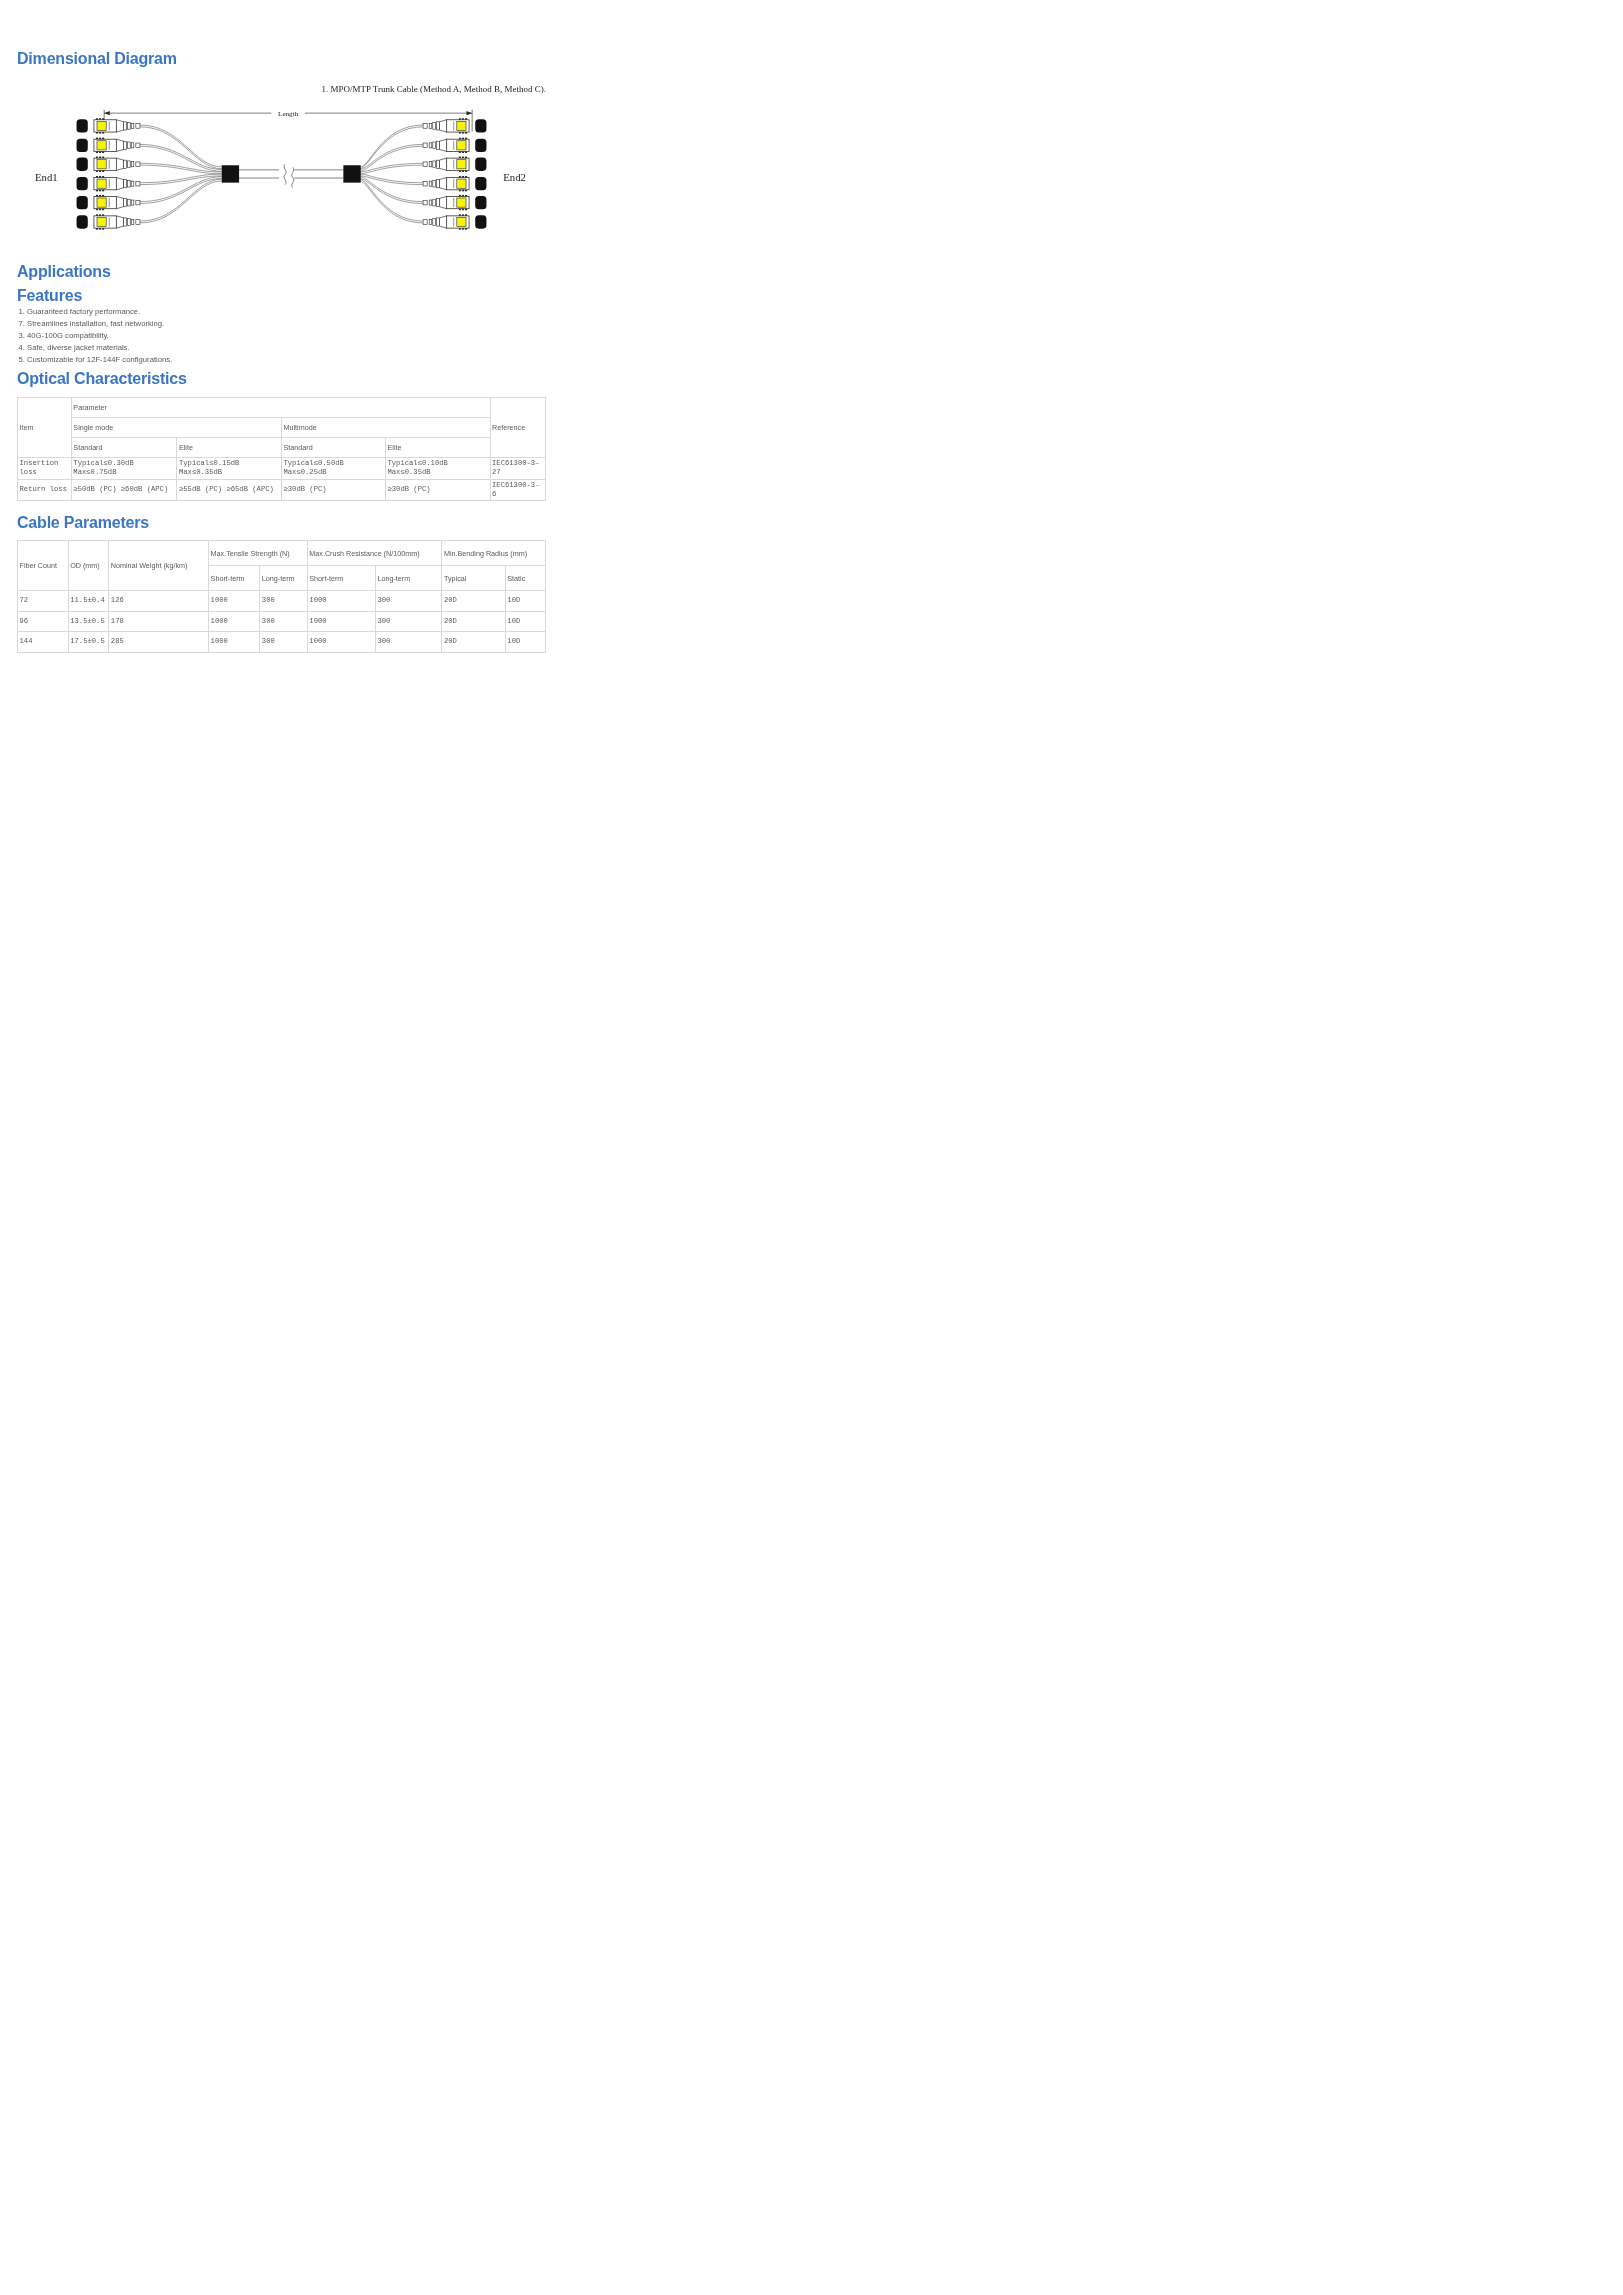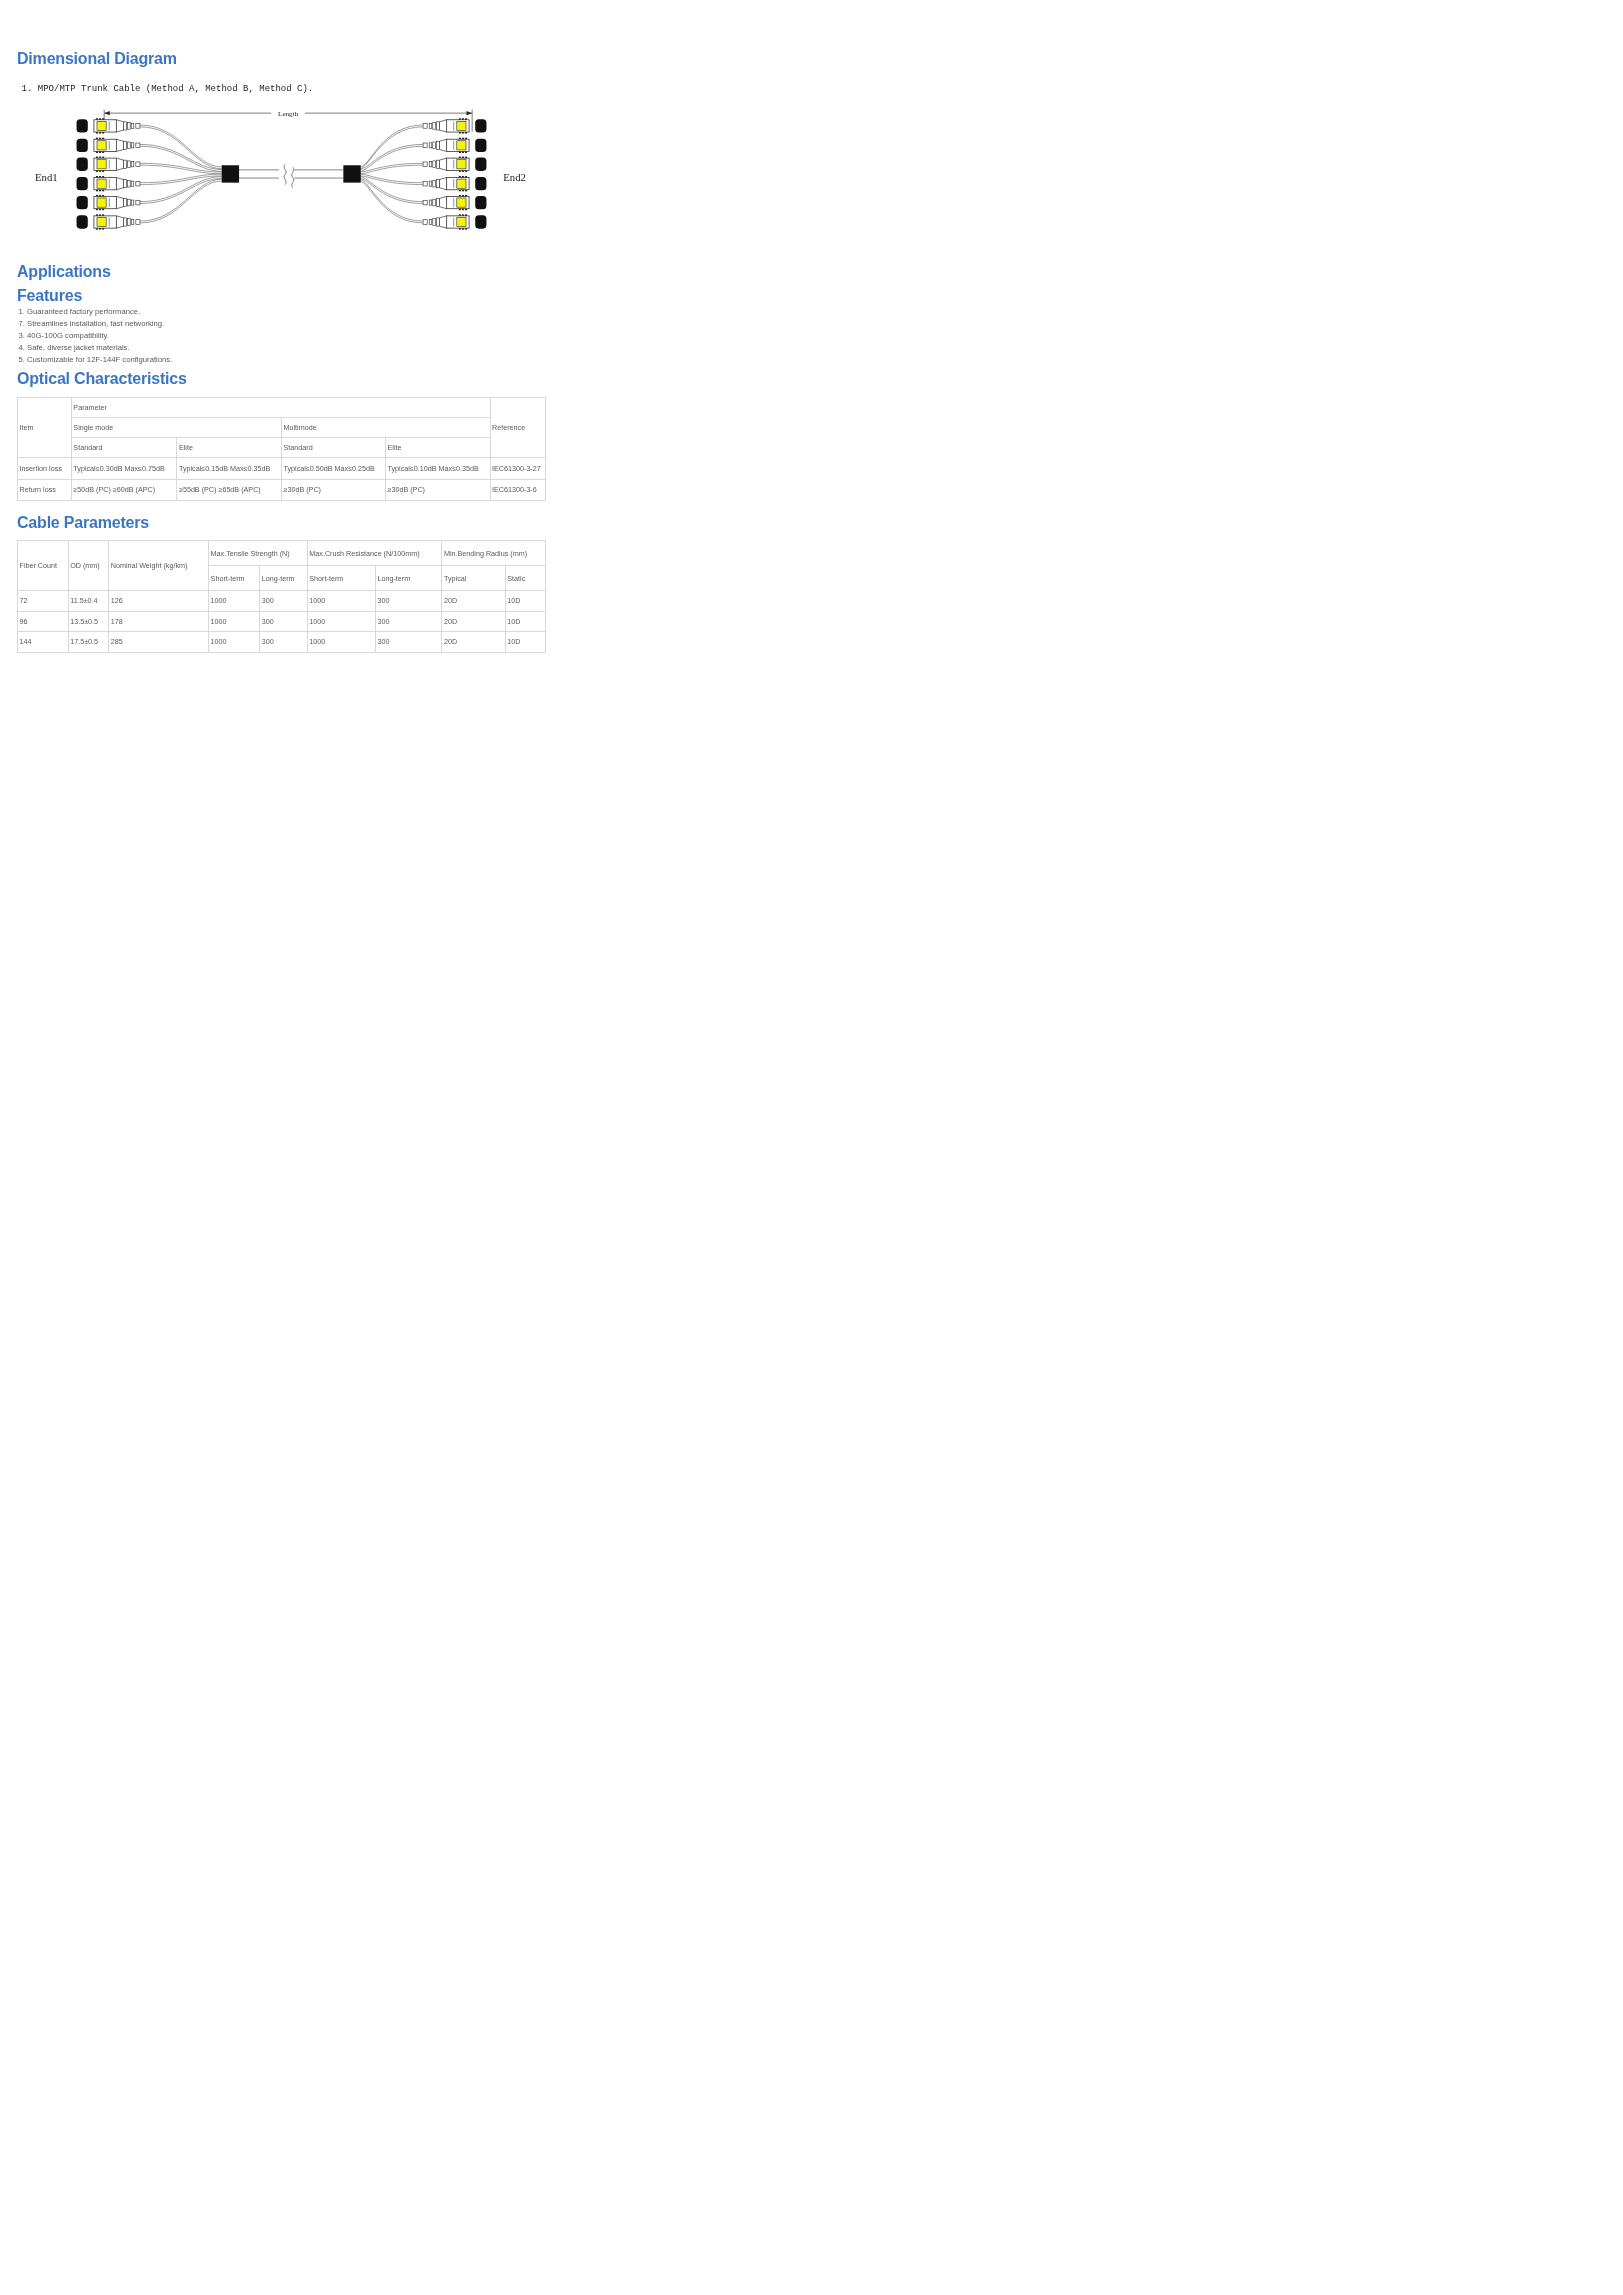--- a/index.html
+++ b/index.html
@@ -1,38 +1,38 @@
 <!DOCTYPE html>
 <html style="font-size:8.2px"><head>
 <meta charset="utf-8">
 <style>
   html,body{margin:0;padding:0;background:#ffffff;}
   body{width:562px;font-family:"Liberation Sans",sans-serif;}
   .page{width:529px;height:795px;padding:50px 17px 0 17px;overflow:hidden;background:#fff;}
   h1.sec{margin:0;font-size:16px;line-height:18.4px;font-weight:bold;color:#3b76c4;letter-spacing:-0.2px;}
-  .caption{margin:15.3px 0 0 4.6px;font-family:Liberation Mono, monospace;font-size:9px;line-height:11.2px;color:#1c1c1c;}
+  .caption{margin:15.3px 0 0 4.6px;font-family:Liberation Serif, serif;font-size:9px;line-height:11.2px;color:#1c1c1c;text-align:right;}
   svg.diagram{display:block;margin-top:11.8px;}
   .list{margin:1px 0 0 0;}
   .list p{margin:0;font-size:7.7px;line-height:12px;color:#595959;}
   #apps-heading{margin-top:18.4px;}
   #feat-heading{margin-top:5.1px;}
   #feat-list p{padding-left:1.5px;}
   #opt-heading{margin-top:4.1px;}
   #cable-heading{margin-top:13.3px;}
   table.tbl{border-collapse:collapse;width:100%;table-layout:fixed;color:#595959;
             border-top:1px solid #dcdcdc;border-bottom:1.5px solid #e5e5e5;}
   .tbl td{border:0.5px solid #d9d9d9;vertical-align:middle;padding:1px 1.5px;
           font-size:7.2px;line-height:9.2px;overflow:hidden;}
   .optical{margin-top:8.7px;}
   .optical tr.hrow td{height:17px;}
   .optical tr.drow td{height:18.4px;}
   .cable{margin-top:7.7px;}
   .cable tr.hrow td{height:22px;}
   .cable tr.drow td{height:17.4px;}
-  .tbl tr.drow td{border-top:1.5px solid #e5e5e5;}
+  .tbl tr.drow td{border-top:1.5px solid #e5e5e5;font-family:Liberation Mono, monospace;}
   .diagram .ink{stroke:#2b2b2b;}
   .diagram text{fill:#1c1c1c;font-family:"Liberation Serif",serif;}
 </style>
 </head>
 <body>
 
 <div class="page">
 
   <h1 class="sec" id="dim-heading">Dimensional Diagram</h1>
 

